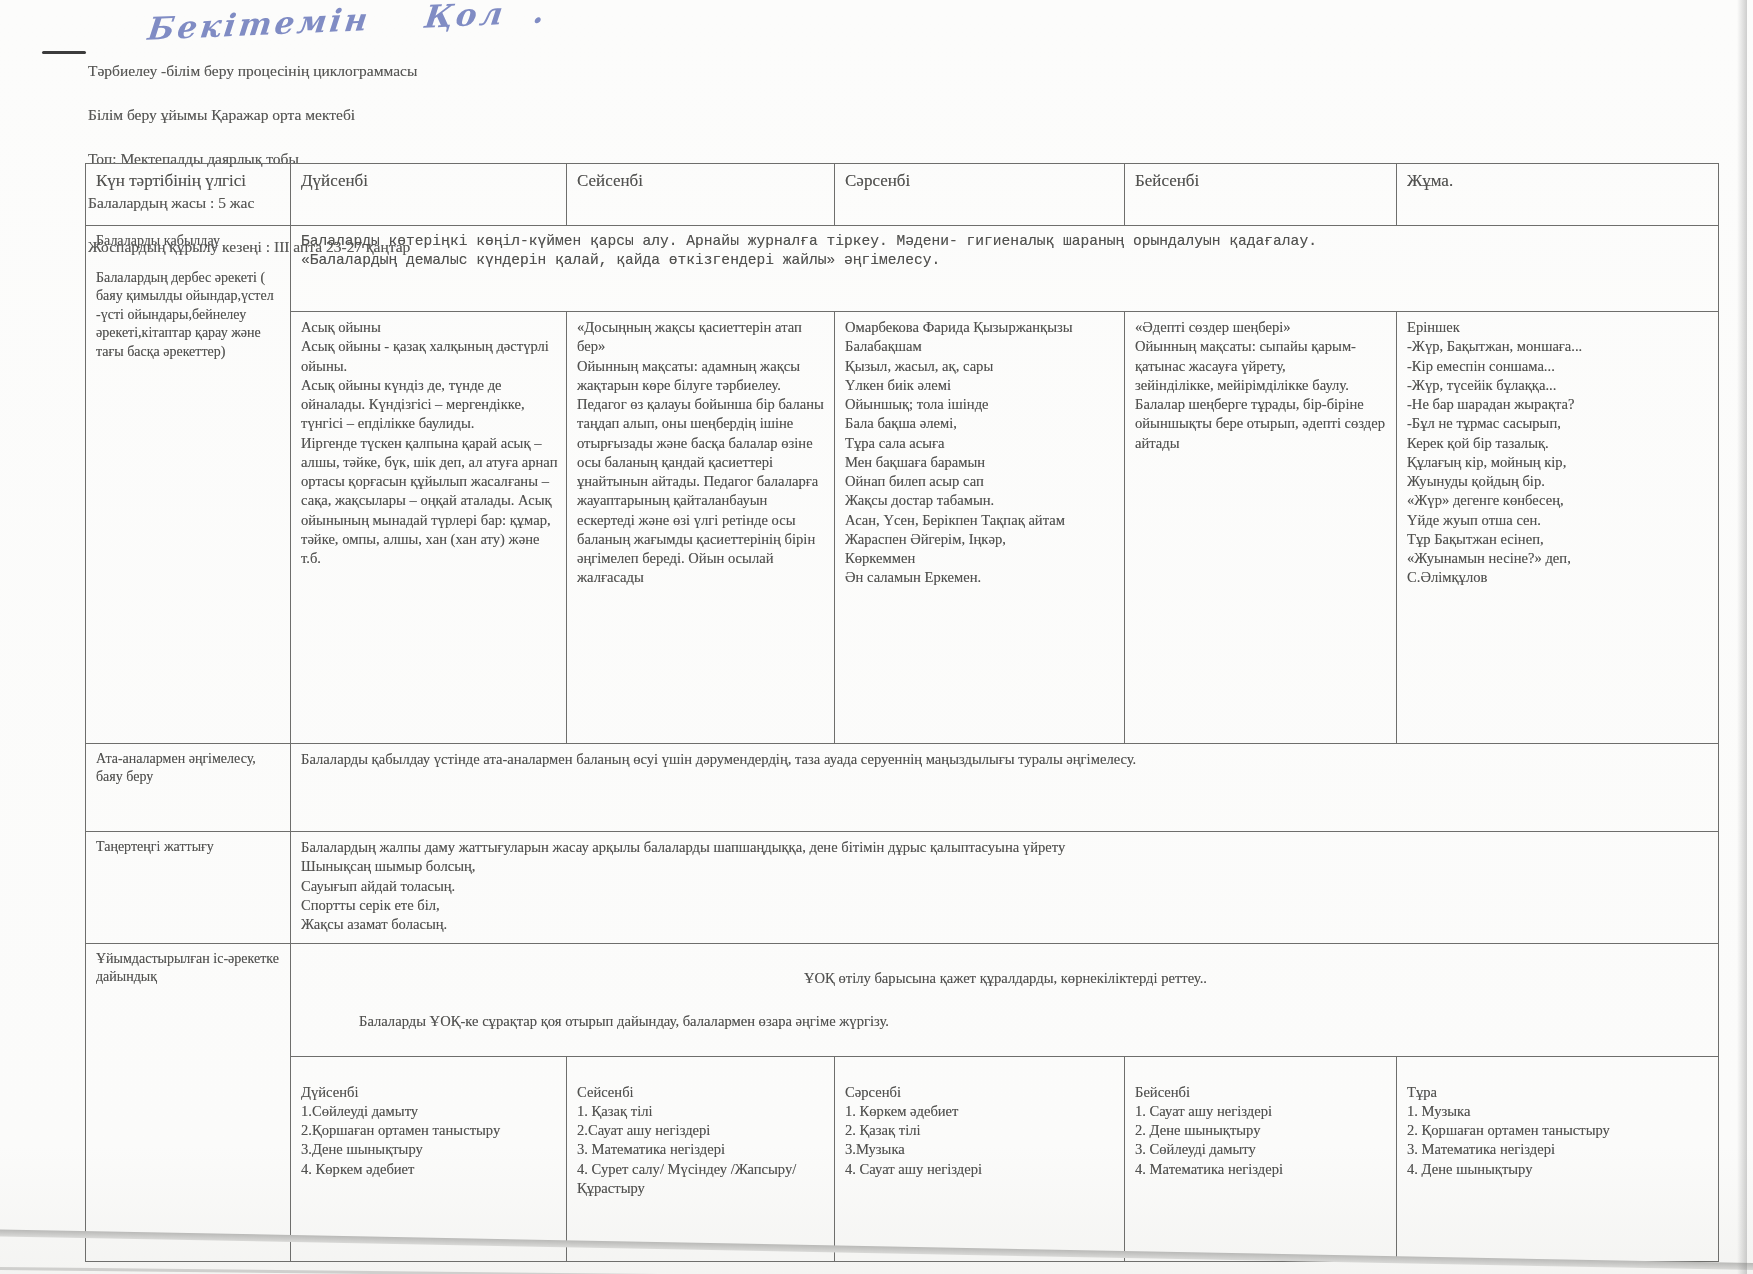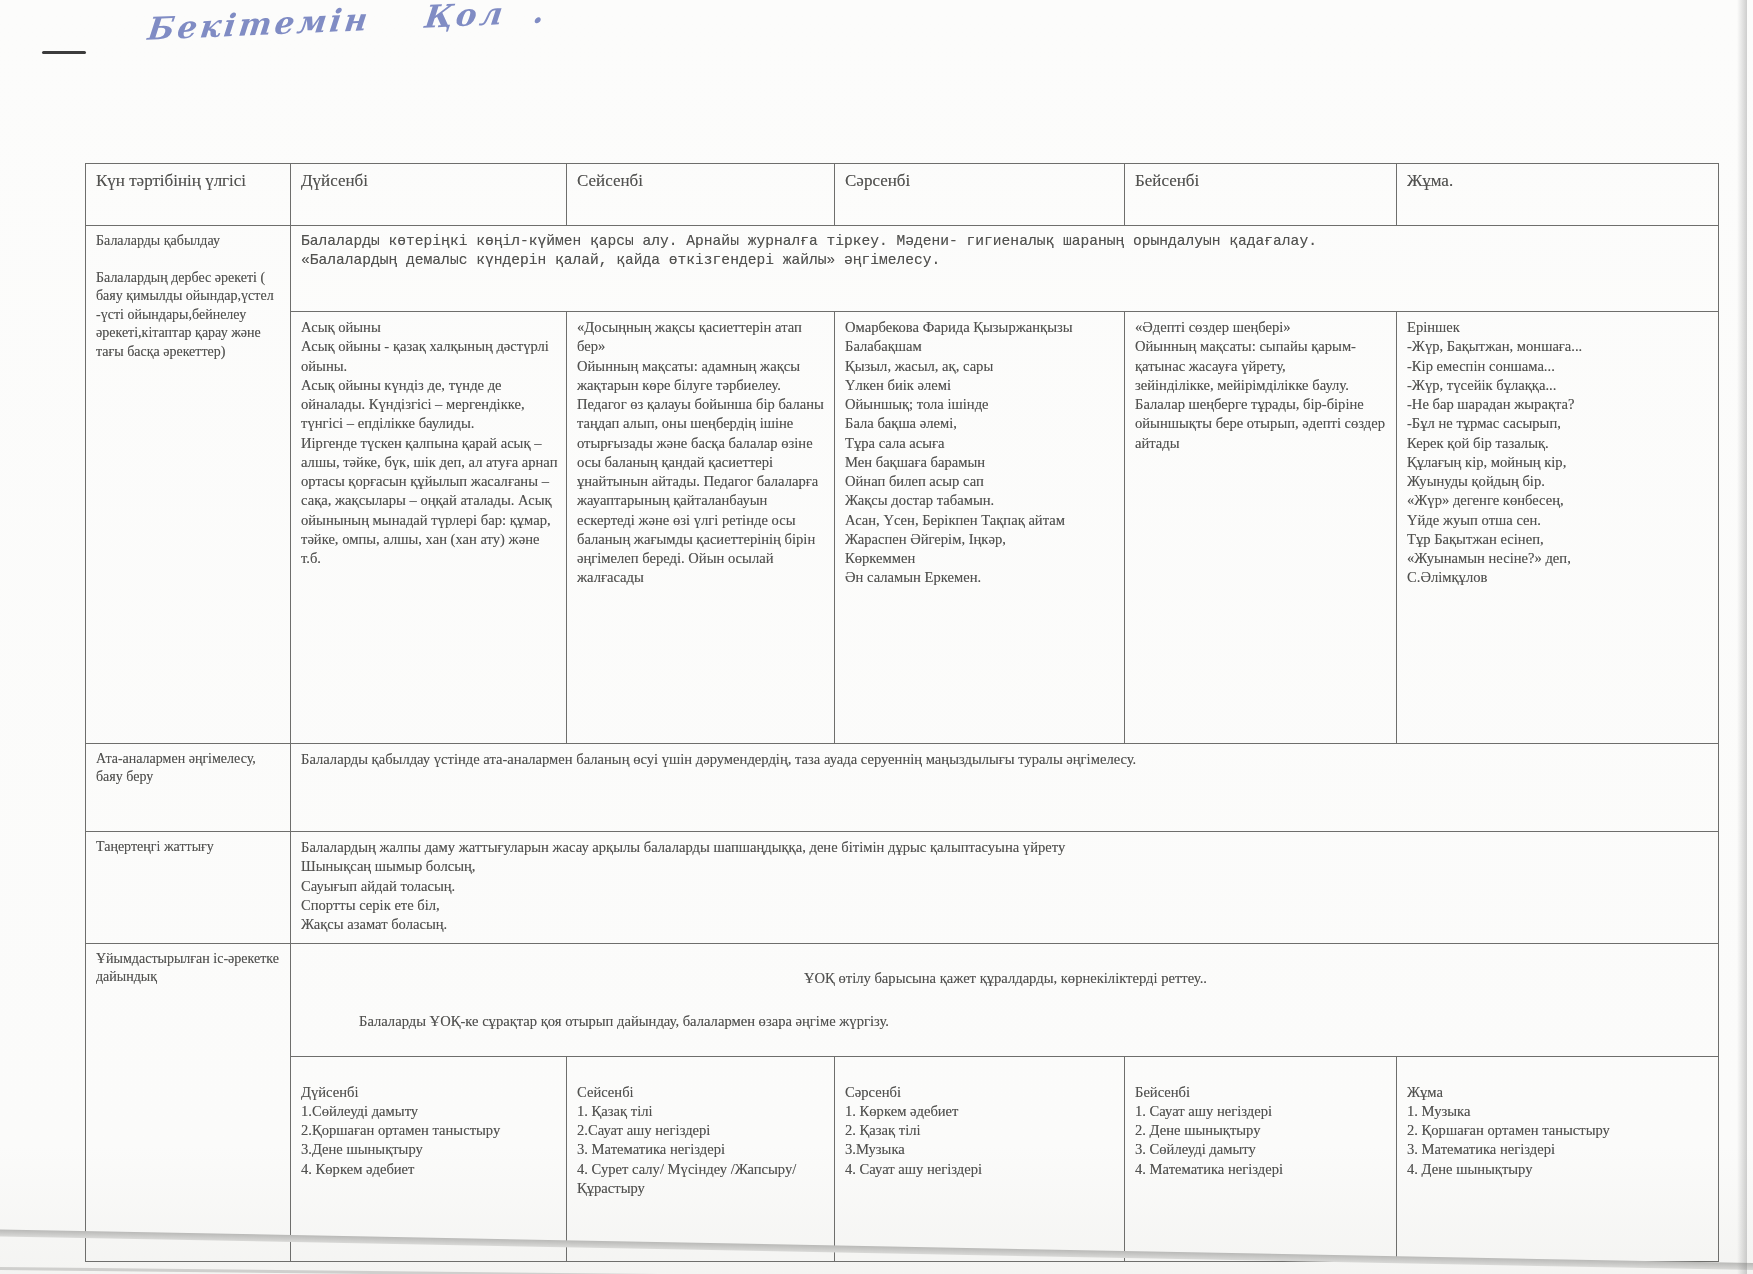--- a/index.html
+++ b/index.html
@@ -72,20 +72,27 @@
 <body>
 
 <div class="page">
 
   <div class="handwritten">
     <span>Бекітемін</span><span class="sign">Қол</span><span class="dot">.</span>
   </div>
 
   <div class="margin-dash"></div>
 
+  <div class="header-block">
+    <div class="hline">Тәрбиелеу  -білім беру   процесінің циклограммасы</div>
+    <div class="hline">Білім  беру ұйымы   Қаражар орта мектебі</div>
+    <div class="hline">Топ: Мектепалды даярлық тобы</div>
+    <div class="hline">Балалардың  жасы : 5 жас</div>
+    <div class="hline">Жоспардың  құрылу кезеңі :   ІІІ апта 23-27 қаңтар</div>
+  </div>
 
   <table class="plan">
     <colgroup>
       <col style="width:205px">
         <col style="width:276px">
         <col style="width:268px">
       <col style="width:290px">
         <col style="width:272px">
         <col style="width:322px">
     </colgroup>
@@ -191,21 +198,21 @@
 3.Музыка
 4. Сауат ашу негіздері</span>
       </td>
       <td>
         <span class="day-sched-title">Бейсенбі</span><span>1. Сауат ашу негіздері
 2. Дене шынықтыру
 3. Сөйлеуді дамыту
 4. Математика негіздері</span>
       </td>
       <td>
-        <span class="day-sched-title">Жұма</span><span>1. Музыка
+        <span class="day-sched-title">Тұра</span><span>1. Музыка
 2. Қоршаған ортамен таныстыру
 3. Математика негіздері
 4. Дене шынықтыру</span>
       </td>
     </tr>
   </tbody>
     </table>
 
   <div class="bottom-edge"></div>
   <div class="bottom-edge2"></div>

